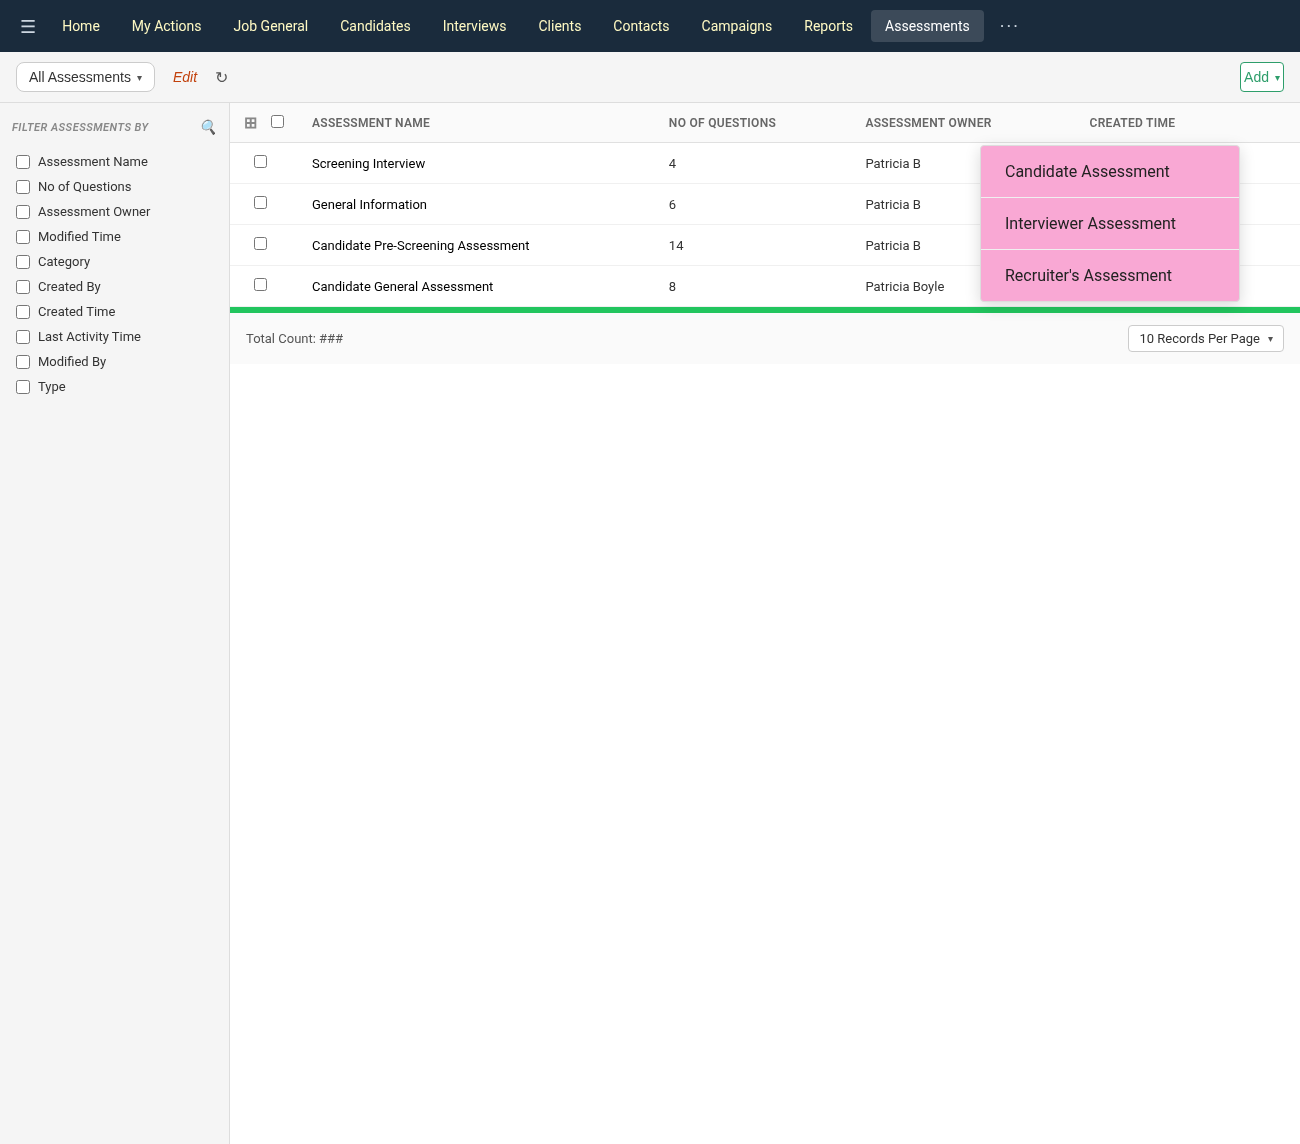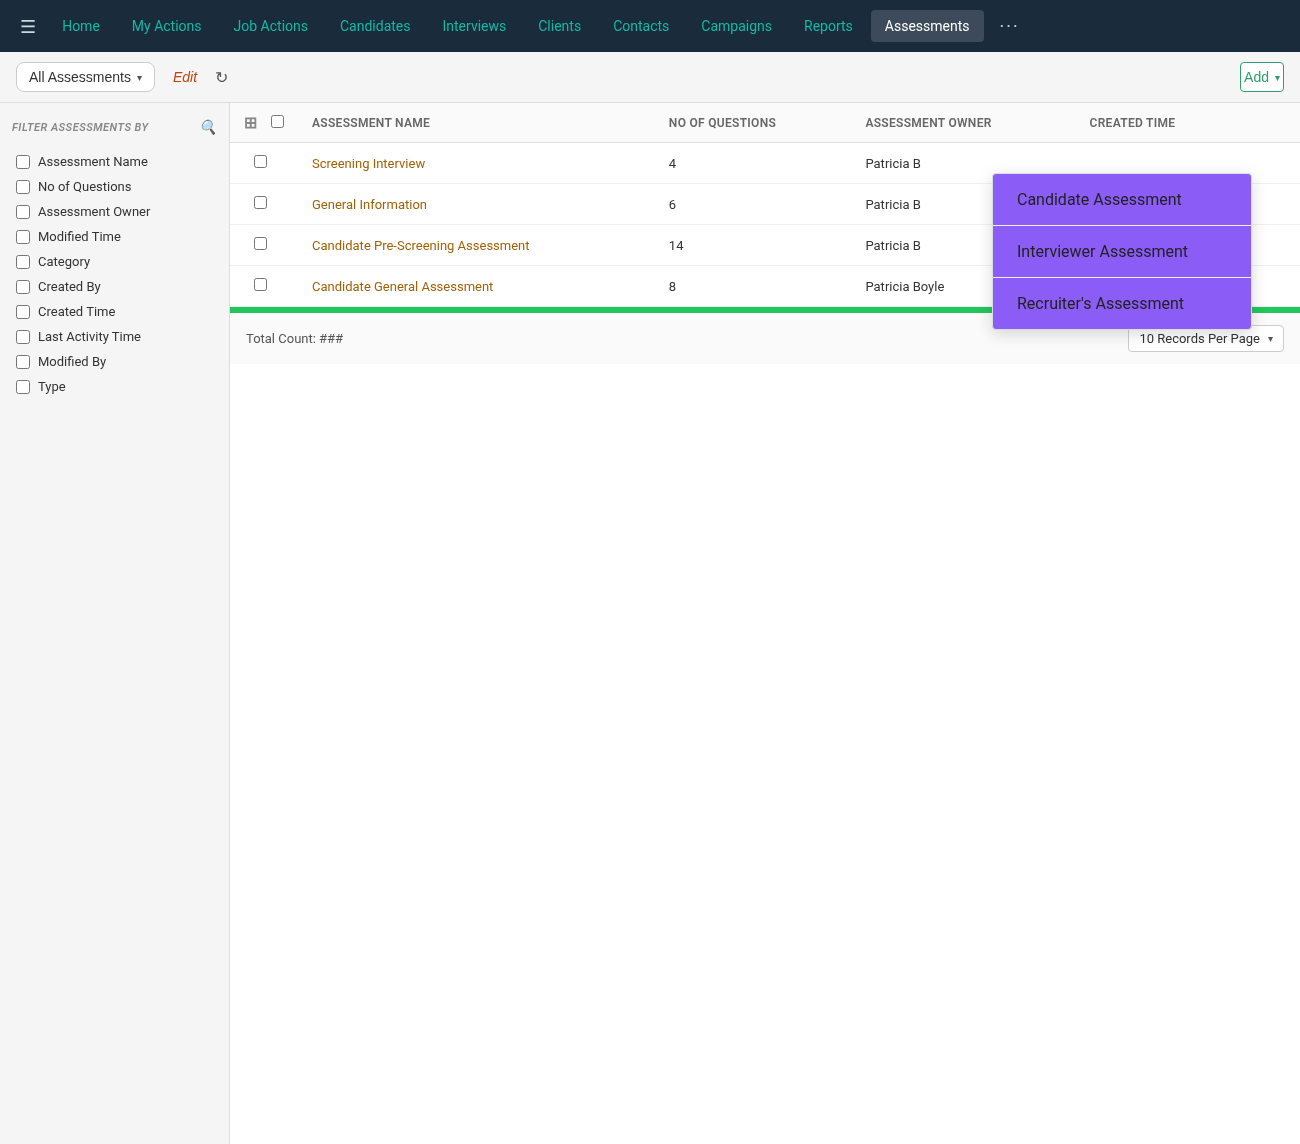--- a/index.html
+++ b/index.html
@@ -8,21 +8,21 @@
     
     .top-nav {
       background: #1a2b3c;
       display: flex;
       align-items: center;
       height: 52px;
       padding: 0 12px;
       gap: 4px;
     }
     .nav-item {
-      color: #14b8a6;
+      color: #fef9c3;
       padding: 8px 14px;
       cursor: pointer;
       border-radius: 4px;
       font-size: 14px;
       white-space: nowrap;
     }
     .nav-item.active { background: rgba(255,255,255,0.15); color: #fff; }
     .nav-hamburger {
       color: #ccd6e0;
       cursor: pointer;
@@ -157,21 +157,21 @@
       letter-spacing: 0.3px;
       white-space: nowrap;
     }
     tbody td {
       padding: 12px 14px;
       font-size: 13px;
       color: #333;
       border-bottom: 1px solid #f0f0f0;
     }
     .assessment-link {
-      color: #a16207;
+      color: #000000;
       cursor: pointer;
       text-decoration: none;
     }
     .table-footer {
       display: flex;
       align-items: center;
       justify-content: space-between;
       padding: 12px 16px;
       border-top: 6px solid #22c55e;
       background: #fafafa;
@@ -193,47 +193,46 @@
       align-items: center;
       gap: 8px;
       color: #333;
     }
     .records-select .chevron { font-size: 10px; color: #555; }
 
     
     .dropdown-overlay {
       position: absolute;
       top: 42px;
-      right: 48px;
-      background: #8b5cf6;
+      right: 60px;
+      background: #f9a8d4;
       border: 1px solid #ddd;
       border-radius: 4px;
       box-shadow: 0 4px 16px rgba(0,0,0,0.15);
       min-width: 260px;
       z-index: 100;
-      margin-top: 28px;
     }
     .dropdown-item {
       padding: 16px 24px;
       font-size: 16px;
       color: #222;
       cursor: pointer;
       border-bottom: 1px solid #f0f0f0;
     }
     .dropdown-item:last-child { border-bottom: none; }
   </style>
 </head>
 <body>
 
 <nav>
   <div class="top-nav">
     <span class="nav-hamburger">☰</span>
     <span id="nav-home" class="nav-item">Home</span>
     <span id="nav-myactions" class="nav-item">My Actions</span>
-    <span id="nav-jobopenings" class="nav-item">Job Actions</span>
+    <span id="nav-jobopenings" class="nav-item">Job General</span>
     <span id="nav-candidates" class="nav-item">Candidates</span>
     <span id="nav-interviews" class="nav-item">Interviews</span>
     <span id="nav-clients" class="nav-item">Clients</span>
     <span id="nav-contacts" class="nav-item">Contacts</span>
     <span id="nav-campaigns" class="nav-item">Campaigns</span>
     <span id="nav-reports" class="nav-item">Reports</span>
     <span id="nav-assessments" class="nav-item active">Assessments</span>
     <span class="nav-dots">···</span>
   </div>
 </nav>

